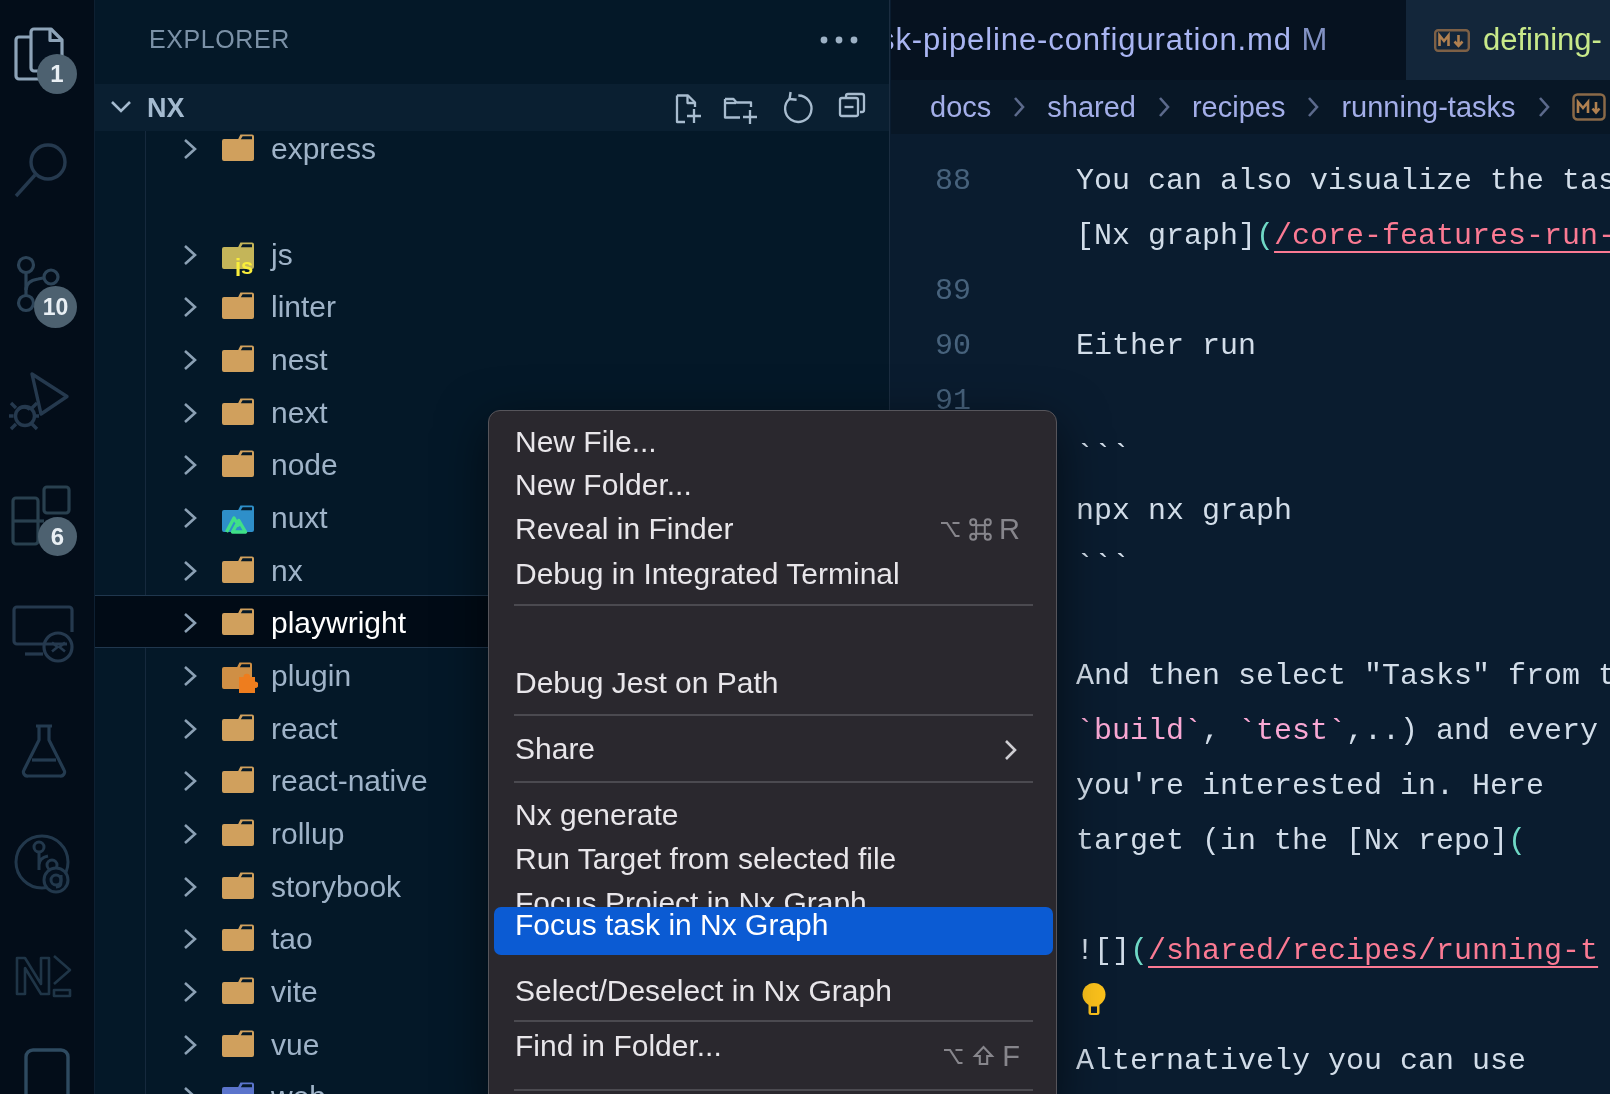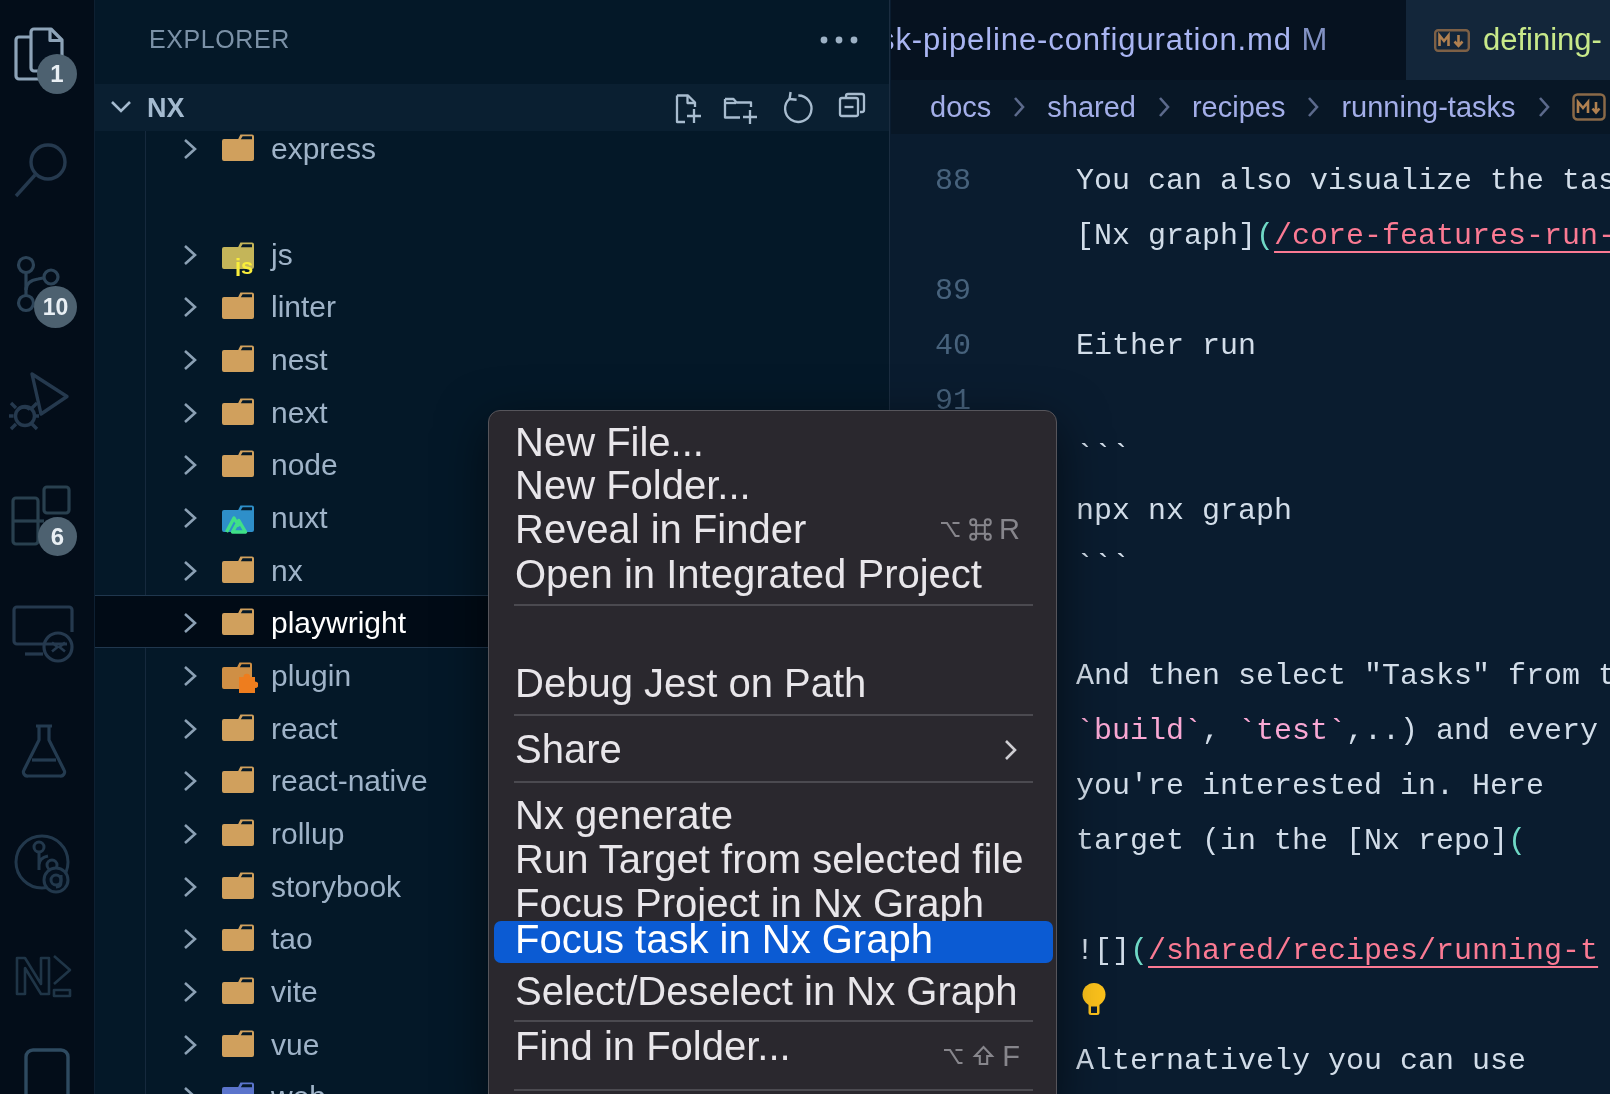--- a/index.html
+++ b/index.html
@@ -52,21 +52,21 @@
   .cl { position:absolute; left:185px; white-space:pre; color:#d2dde9; line-height:55px; }
   .teal { color:#6fd8c5; }
   .pink { color:#fb7a93; text-decoration:underline; text-decoration-thickness:2px; text-underline-offset:7px; }
   .lime { color:#f9a8d4; }
 
   
   #menu { position:absolute; left:488px; top:410px; width:569px; height:700px;
     background:#2a282e; border:1px solid #56555b; border-radius:12px;
     box-shadow:0 14px 50px rgba(0,0,0,0.55); }
   .mi { position:absolute; left:5px; width:559px; height:44px; line-height:44px;
-    font-size:40px; color:#e8e6ea; padding-left:21px; border-radius:7px; white-space:pre; }
+    font-size:30px; color:#e8e6ea; padding-left:21px; border-radius:7px; white-space:pre; }
   .msep { position:absolute; left:25px; width:519px; height:2px; background:#4b4a50; }
   .msc { position:absolute; right:36px; display:flex; align-items:center; gap:6px; height:44px; }
 </style>
 </head>
 <body>
 
 <div id="activitybar">
   <svg class="abs" style="left:13px;top:24px" width="56" height="60" viewBox="0 0 56 60">
     <g fill="none" stroke="#8da3b8" stroke-width="3.2" stroke-linejoin="round">
       <path d="M18 13 H6 a3 3 0 0 0 -3 3 v36 a3 3 0 0 0 3 3 h20"></path>
@@ -424,21 +424,21 @@
         <rect x="1.5" y="1.5" width="31" height="25" rx="4" fill="none" stroke="#8a6a48" stroke-width="2.5"></rect>
         <path d="M6 20 V9 L11 15 L16 9 V20" fill="none" stroke="#b08050" stroke-width="2.6"></path>
         <path d="M24 9 V19 M20.5 15.5 L24 19.5 L27.5 15.5" fill="none" stroke="#b08050" stroke-width="2.6"></path>
       </svg>
   </div>
   <div id="code">
     <div class="ln" style="top:19.5px">88</div>
     <div class="cl" style="top:19.5px">You can also visualize the task</div>
     <div class="cl" style="top:74.5px">[Nx graph]<span class="teal">(</span><span class="pink">/core-features-run-tasks</span></div>
     <div class="ln" style="top:129.5px">89</div>
-    <div class="ln" style="top:184.5px">40</div>
+    <div class="ln" style="top:184.5px">90</div>
     <div class="cl" style="top:184.5px">Either run</div>
     <div class="ln" style="top:239.5px">91</div>
     <div class="cl" style="top:294.5px">```</div>
     <div class="cl" style="top:349.5px">npx nx graph</div>
     <div class="cl" style="top:404.5px">```</div>
     <div class="cl" style="top:514.5px">And then select "Tasks" from the</div>
     <div class="cl" style="top:569.5px"><span class="lime">`build`</span>, <span class="lime">`test`</span>,..) and every</div>
     <div class="cl" style="top:624.5px">you're interested in. Here</div>
     <div class="cl" style="top:679.5px">target (in the [Nx repo]<span class="teal">(</span></div>
     <div class="cl" style="top:789.5px">![]<span class="teal">(</span><span class="pink">/shared/recipes/running-t</span></div>
@@ -461,33 +461,33 @@
       </svg>
     <svg width="25" height="25" viewBox="0 0 25 25">
         <circle cx="5.2" cy="5.2" r="3" fill="none" stroke="#87868c" stroke-width="2"></circle>
         <circle cx="19.8" cy="5.2" r="3" fill="none" stroke="#87868c" stroke-width="2"></circle>
         <circle cx="5.2" cy="19.8" r="3" fill="none" stroke="#87868c" stroke-width="2"></circle>
         <circle cx="19.8" cy="19.8" r="3" fill="none" stroke="#87868c" stroke-width="2"></circle>
         <rect x="8.2" y="8.2" width="8.6" height="8.6" fill="none" stroke="#87868c" stroke-width="2"></rect>
       </svg>
     <span style="font-size:29px;color:#87868c">R</span>
   </div>
-  <div class="mi" style="top:140.6px">Open in Integrated Project</div>
+  <div class="mi" style="top:140.6px">Debug in Integrated Terminal</div>
   <div class="msep" style="top:193.3px"></div>
   <div class="mi" style="top:250.4px">Debug Jest on Path</div>
   <div class="msep" style="top:303.1px"></div>
   <div class="mi" style="top:316.4px">Share</div>
   <svg style="position:absolute;right:38px;top:327px" width="14" height="24" viewBox="0 0 14 24">
       <path d="M2 3 L11 12 L2 21" fill="none" stroke="#cfced3" stroke-width="2.6"></path>
     </svg>
   <div class="msep" style="top:369.7px"></div>
   <div class="mi" style="top:382.3px">Nx generate</div>
   <div class="mi" style="top:426.1px">Run Target from selected file</div>
   <div class="mi" style="top:469.9px">Focus Project in Nx Graph</div>
-  <div class="mi" style="top:510px;height:42px;line-height:36px;background:#0b5bd3;color:#ffffff">Focus task in Nx Graph</div>
+  <div class="mi" style="top:496px;height:48px;line-height:36px;background:#0b5bd3;color:#ffffff">Focus task in Nx Graph</div>
   <div class="mi" style="top:558.1px">Select/Deselect in Nx Graph</div>
   <div class="msep" style="top:609.2px"></div>
   <div class="mi" style="top:613px">Find in Folder...</div>
   <div class="msc" style="top:623.1px">
     <svg width="24" height="24" viewBox="0 0 24 24">
         <path d="M3 6 h6 l8.5 13 h4 M14.5 6 h7" fill="none" stroke="#87868c" stroke-width="2.2"></path>
       </svg>
     <svg width="25" height="25" viewBox="0 0 25 25">
         <path d="M12.5 3 L21 12 h-4.8 v8 h-7.4 v-8 H4 Z" fill="none" stroke="#87868c" stroke-width="2.1"></path>
       </svg>

